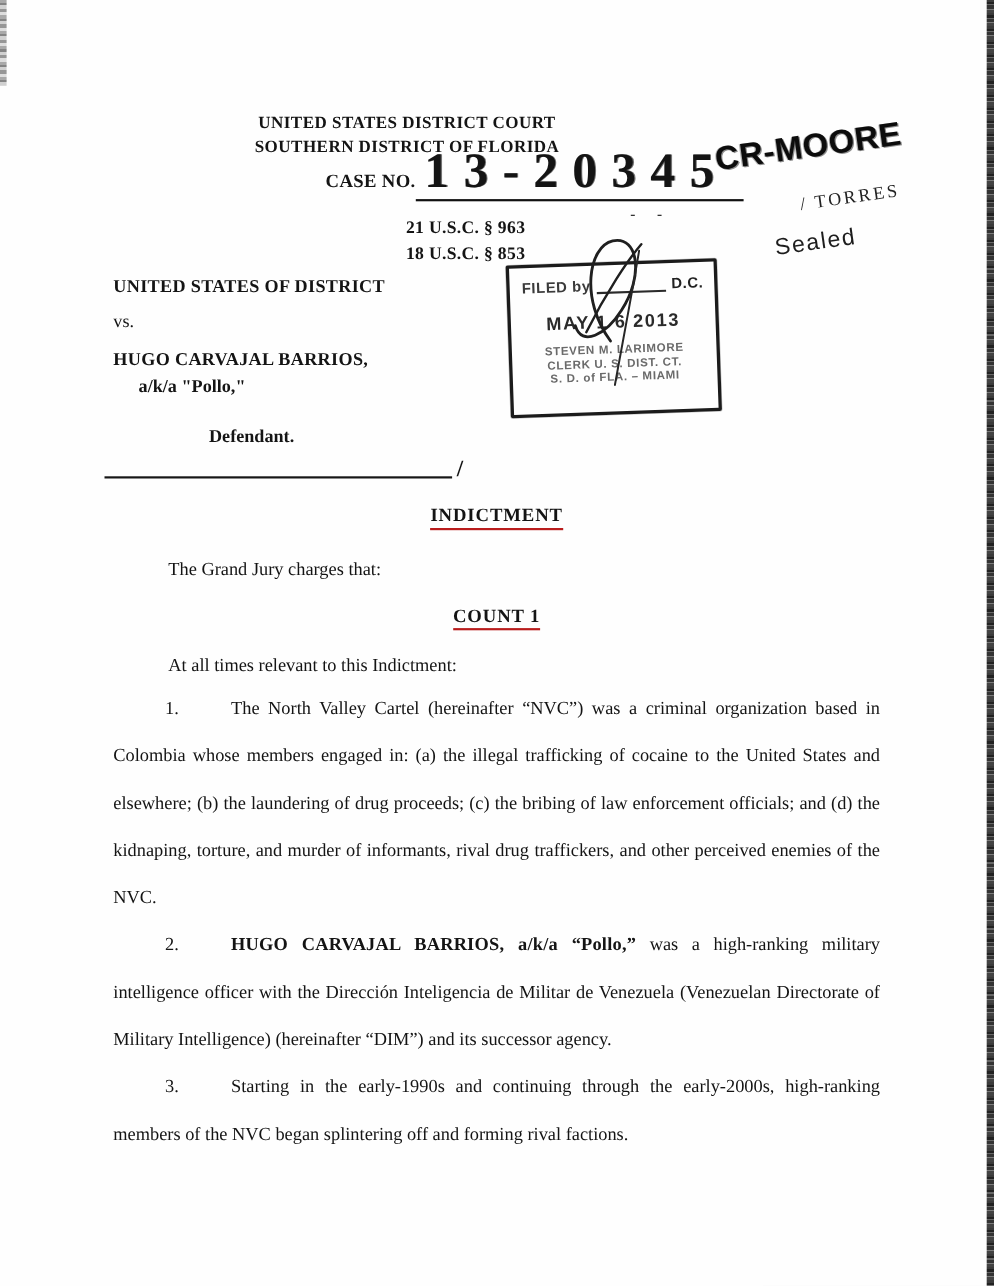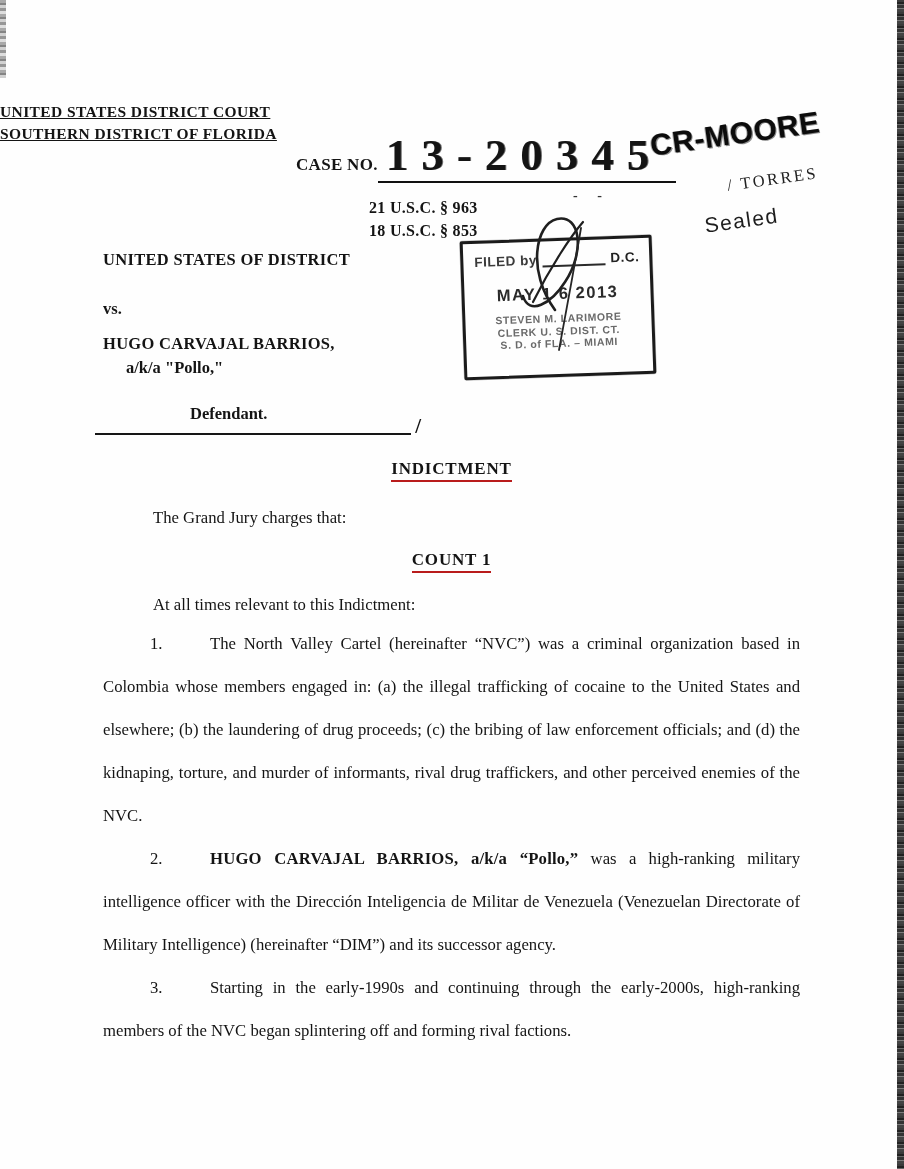--- a/index.html
+++ b/index.html
@@ -21,23 +21,22 @@
   }
   .noise-left{
     position:absolute;left:0;top:0;width:6px;height:78px;
     background:repeating-linear-gradient(to bottom,
       #9a9a9a 0 3px,#6f6f6f 3px 5px,#c9c9c9 5px 8px,#848484 8px 11px,#d8d8d8 11px 14px);
     opacity:.85;
   }
   
   .court-header{
     position:absolute;left:0;top:101px;width:740px;
-    font-weight:bold;font-size:15.5px;line-height:22px;
+    text-align:center;font-weight:bold;font-size:15.5px;line-height:22px;
     letter-spacing:.4px;
-    text-decoration:underline;
   }
   .case-row{
     position:absolute;left:296px;top:133px;
     display:flex;align-items:baseline;
   }
   .case-label{font-weight:bold;font-size:17px;letter-spacing:.3px;white-space:nowrap;}
   .case-number{
     font-weight:bold;font-size:45px;line-height:1;
     letter-spacing:13px;
     padding:0 14px 3px 8px;
@@ -70,21 +69,21 @@
     position:absolute;left:573px;top:188px;
     font-weight:bold;font-size:14px;letter-spacing:8px;color:#333;
   }
   .statutes{
     position:absolute;left:369px;top:197px;
     font-weight:bold;font-size:16px;line-height:22.5px;letter-spacing:.3px;
   }
   
   .caption{position:absolute;left:103px;top:250px;width:370px;font-size:16.5px;}
   .plaintiff{font-weight:bold;letter-spacing:.3px;}
-  .versus{font-weight:bold;margin-top:29px;}
+  .versus{font-weight:normal;margin-top:12px;}
   .defendant-name{font-weight:bold;margin-top:15px;letter-spacing:.3px;}
   .defendant-alias{font-weight:bold;margin-top:4px;padding-left:23px;}
   .defendant-label{font-weight:bold;margin-top:26px;padding-left:87px;}
   .caption-separator{
     position:absolute;left:95px;top:410px;width:316px;height:23px;
     border-bottom:2.5px solid #161616;
   }
   .caption-separator .slash{
     position:absolute;right:-10px;bottom:-6px;
     font-size:21px;font-weight:bold;color:#111;

